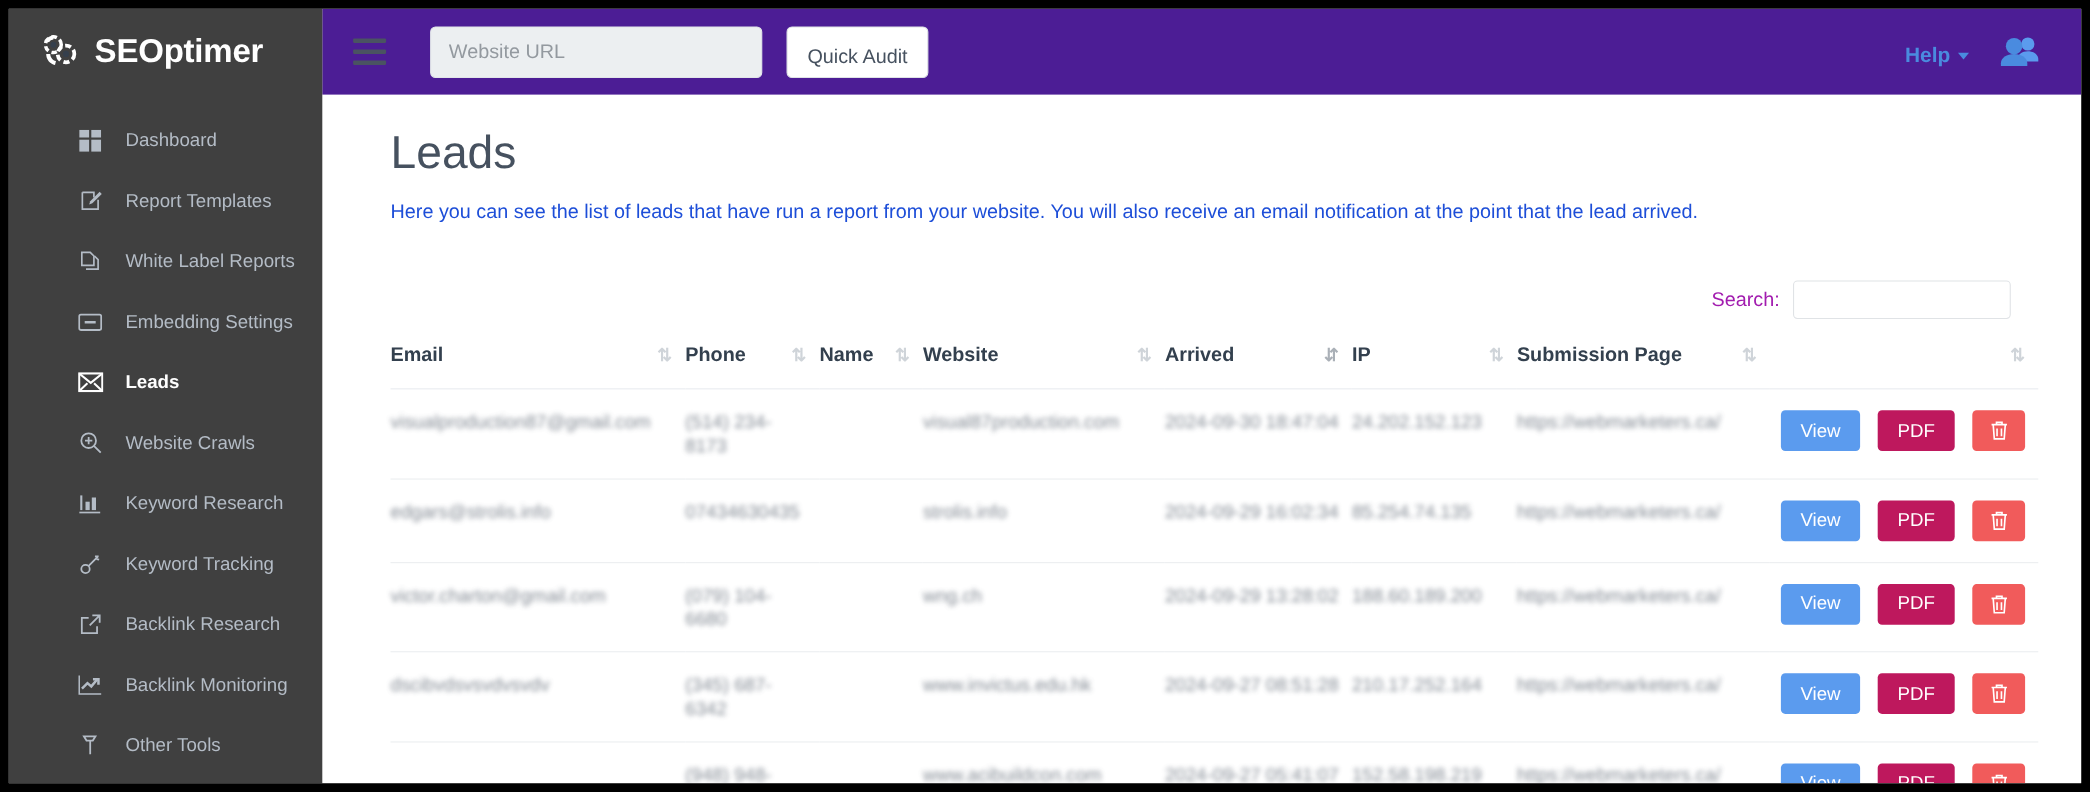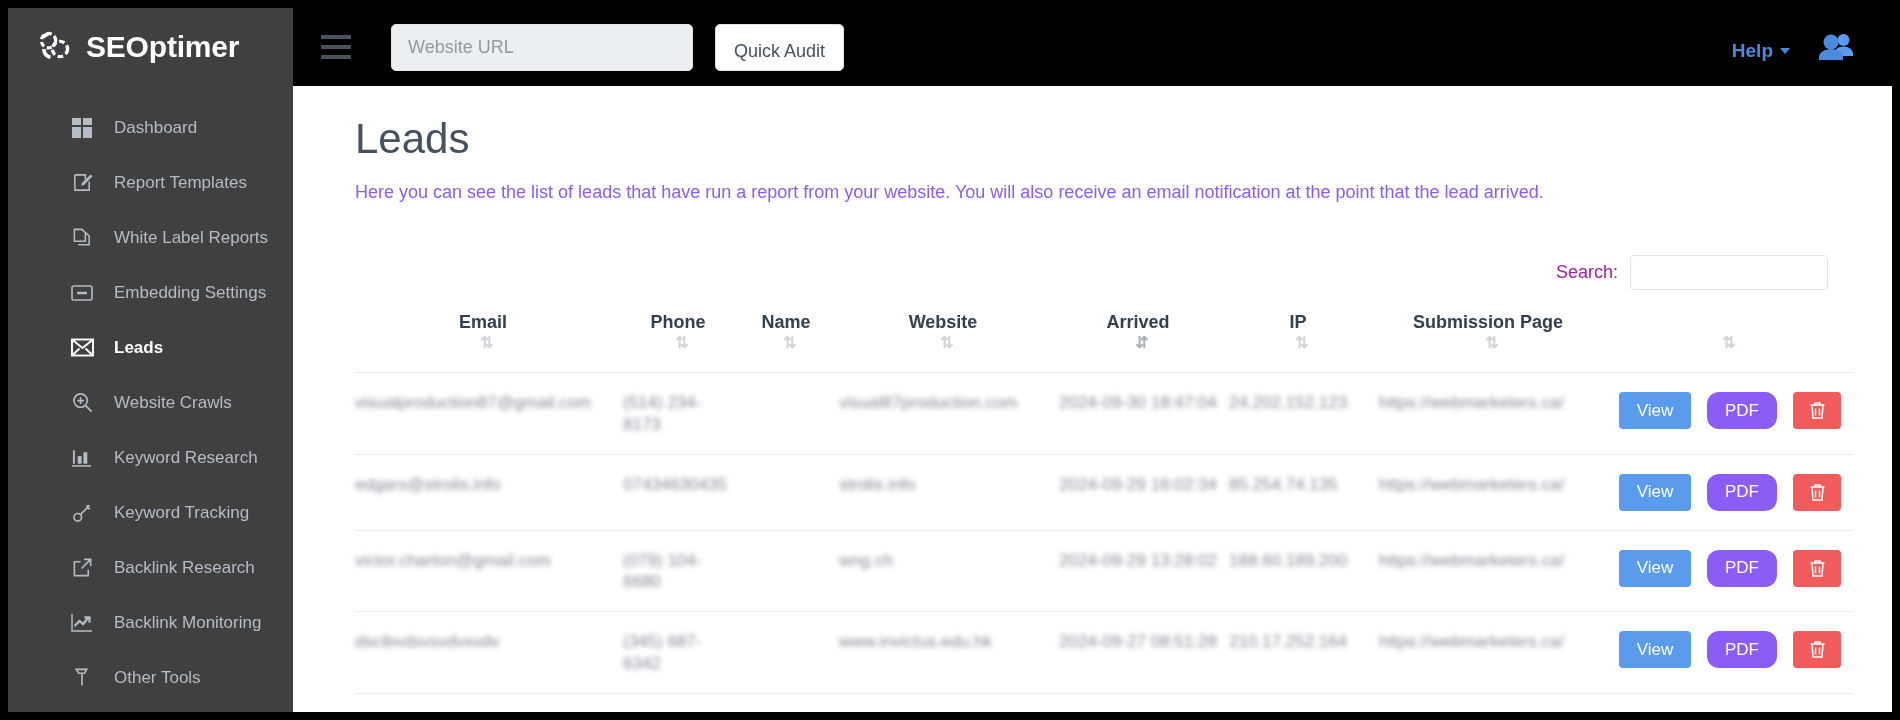--- a/index.html
+++ b/index.html
@@ -65,21 +65,21 @@
     flex: 1 1 auto;
     height: 704px;
     background: #ffffff;
     display: flex;
     flex-direction: column;
     min-width: 0;
   }
   .topbar {
     height: 78px;
     flex: 0 0 78px;
-    background: #000000;
+    background: #4c1d95;
     display: flex;
     align-items: center;
     padding: 0 36px 0 28px;
     gap: 22px;
   }
   .hamburger {
     width: 30px; height: 24px;
     display: flex; flex-direction: column; justify-content: space-between;
     cursor: pointer;
     margin-right: 18px;
@@ -143,21 +143,21 @@
   }
   .page-title {
     font-size: 42px;
     color: #46515f;
     font-weight: normal;
     margin: 0 0 18px 0;
     line-height: 1.1;
   }
   .page-desc {
     font-size: 18px;
-    color: #8b5cf6;
+    color: #1d4ed8;
     margin: 0 0 50px 0;
     line-height: 1.4;
   }
   .search-row {
     display: flex;
     justify-content: flex-end;
     align-items: center;
     gap: 12px;
     margin-bottom: 22px;
     padding-right: 22px;
@@ -182,21 +182,21 @@
   table.leads thead th {
     text-align: left;
     font-size: 18px;
     color: #33404e;
     font-weight: bold;
     padding: 0 0 20px 0;
     border-bottom: 1px solid #e9ecef;
     vertical-align: bottom;
     white-space: nowrap;
   }
-  th .th-in { display: flex; align-items: center; justify-content: space-between; padding-right: 12px; flex-direction: column; }
+  th .th-in { display: flex; align-items: center; justify-content: space-between; padding-right: 12px; }
   .sort-ico { color: #cfd4d9; font-size: 16px; flex: 0 0 auto; margin-left: 8px; }
   .sort-ico.active { color: #aab0b7; }
 
   table.leads tbody td {
     font-size: 17px;
     color: #6f7782;
     padding: 19px 10px 19px 0;
     border-bottom: 1px solid #eceef0;
     vertical-align: top;
     word-break: break-word;
@@ -211,21 +211,21 @@
     color: #ffffff;
     font-size: 17px;
     font-family: "Liberation Sans", sans-serif;
     height: 37px;
     cursor: pointer;
     display: inline-flex;
     align-items: center;
     justify-content: center;
   }
   .btn-view { background: #5b9bee; width: 72px; }
-  .btn-pdf { background: #8b5cf6; width: 70px; border-radius: 12px; }
+  .btn-pdf { background: #be185d; width: 70px; }
   .btn-del { background: #f15b5b; width: 48px; }
 
   
   col.c-email { width: 268px; }
   col.c-phone { width: 122px; }
   col.c-name  { width: 94px; }
   col.c-web   { width: 220px; }
   col.c-arr   { width: 170px; }
   col.c-ip    { width: 150px; }
   col.c-sub   { width: 230px; }

